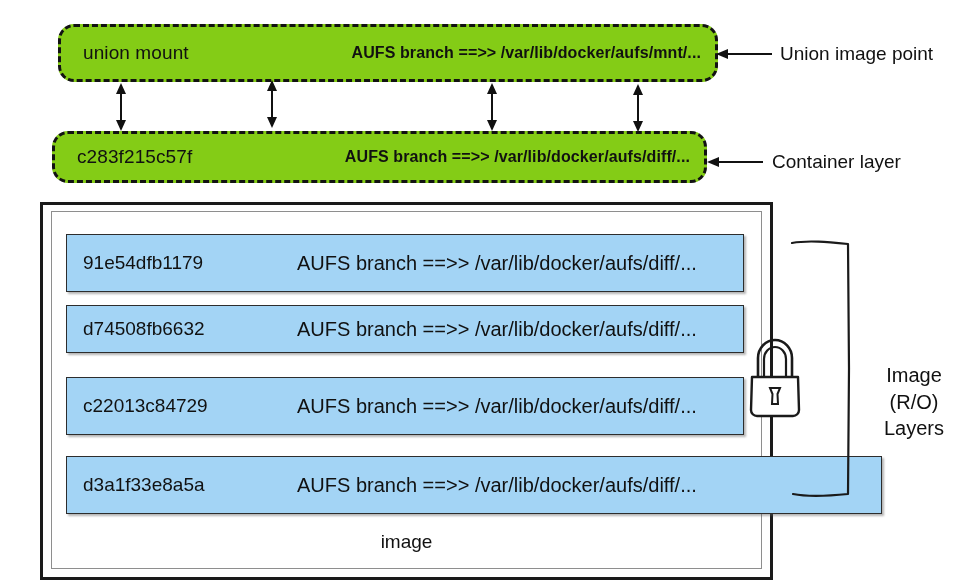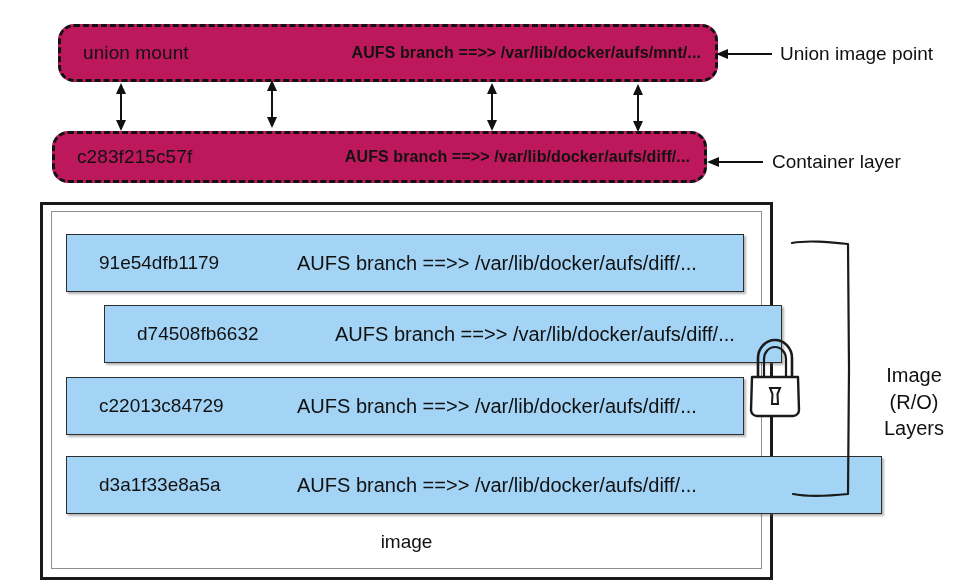--- a/index.html
+++ b/index.html
@@ -13,21 +13,21 @@
     height:586px;
     background:#ffffff;
     overflow:hidden;
   }
 
   
   .dashed-box{
     position:absolute;
     border:3px dashed #121212;
     border-radius:16px;
-    background:#be185d;
+    background:#84cc16;
     box-sizing:border-box;
   }
   .dashed-box .lbl-id{
     position:absolute;
     left:22px;
     top:50%;
     transform:translateY(-50%);
     font-size:19px;
     color:#111111;
     white-space:nowrap;
@@ -74,21 +74,21 @@
   }
   .layer{
     position:absolute;
     background:#a3d4f5;
     border:1.5px solid #2d2d2d;
     box-sizing:border-box;
     box-shadow:2px 2px 2px rgba(90,90,90,.45);
   }
   .layer .lbl-id{
     position:absolute;
-    left:32px;
+    left:16px;
     top:50%;
     transform:translateY(-50%);
     font-size:19px;
     color:#111111;
     white-space:nowrap;
   }
   .layer .lbl-branch{
     position:absolute;
     left:230px;
     top:50%;
@@ -166,21 +166,21 @@
   <span class="callout" style="left:772px; top:151px;text-align:center;">Container layer</span>
 
   <div class="img-outer" style="left:40px; top:202px; width:733px; height:378px;"></div>
   <div class="img-inner" style="left:51px; top:211px; width:711px; height:358px;"></div>
 
   <div class="layer" style="left:66px; top:234px; width:678px; height:58px;">
     <span class="lbl-id">91e54dfb1179</span>
     <span class="lbl-branch">AUFS branch ==&gt;&gt; /var/lib/docker/aufs/diff/...</span>
   </div>
 
-  <div class="layer" style="left:66px; top:305px; width:678px; height:58px;margin-left:38px;">
+  <div class="layer" style="left:66px; top:305px; width:678px; height:48px;">
     <span class="lbl-id">d74508fb6632</span>
     <span class="lbl-branch">AUFS branch ==&gt;&gt; /var/lib/docker/aufs/diff/...</span>
   </div>
 
   <div class="layer" style="left:66px; top:377px; width:678px; height:58px;">
     <span class="lbl-id">c22013c84729</span>
     <span class="lbl-branch">AUFS branch ==&gt;&gt; /var/lib/docker/aufs/diff/...</span>
   </div>
 
   <div class="layer" style="left:66px; top:456px; width:816px; height:58px;">

